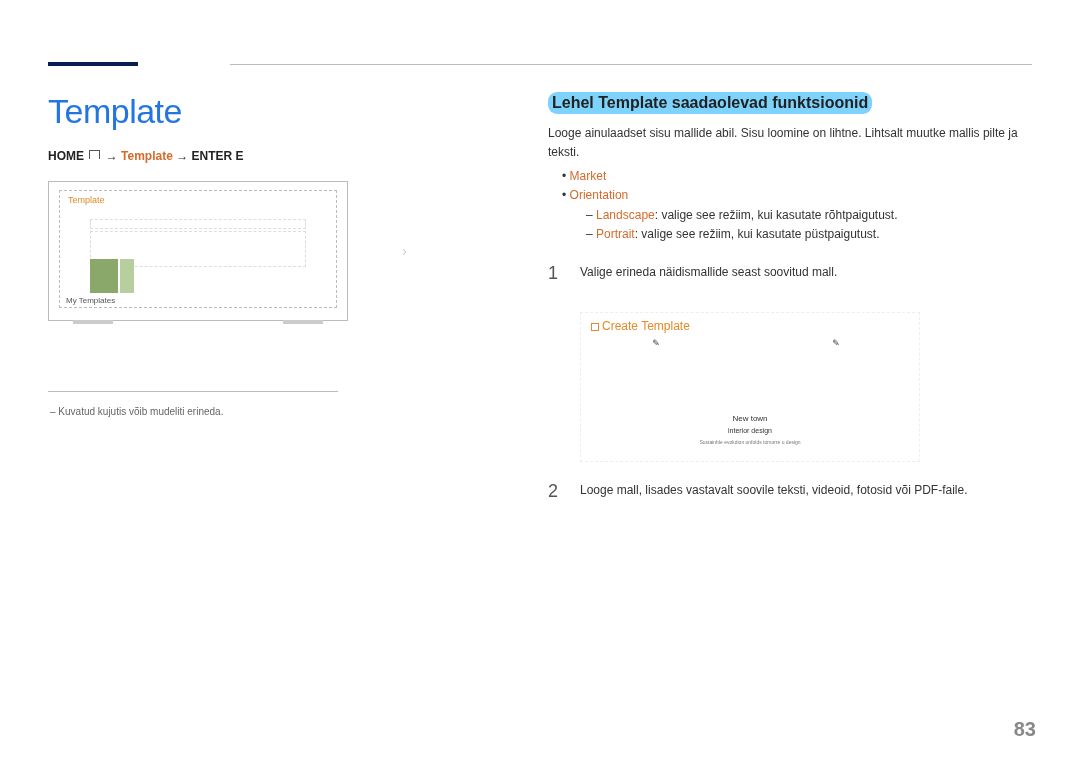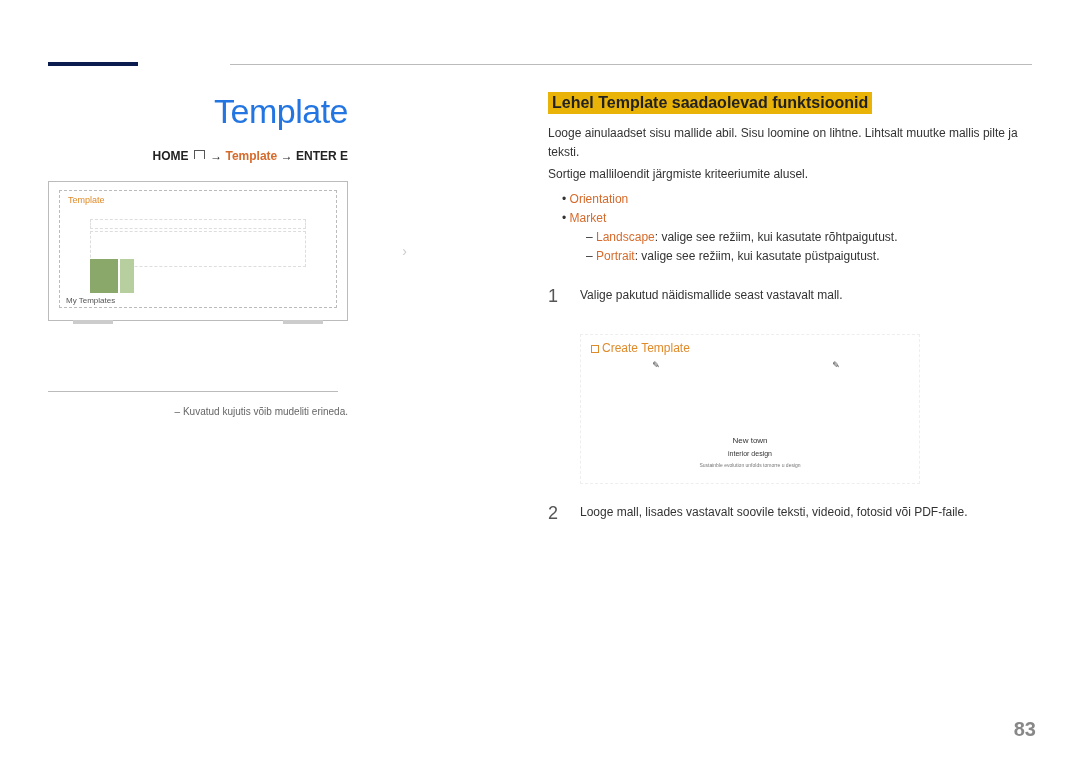--- a/index.html
+++ b/index.html
@@ -30,21 +30,20 @@
     top: 92px;
     left: 48px;
     right: 48px;
     bottom: 0;
   }
   .col-left {
     position: absolute;
     left: 0;
     top: 0;
     width: 300px;
-    text-align: right;
   }
   .col-right {
     position: absolute;
     left: 500px;
     top: 0;
     right: 0;
   }
   .section-title {
     font-size: 34px;
     font-weight: 500;
@@ -132,26 +131,27 @@
   .left-note {
     margin-top: 14px;
     font-size: 10px;
     color: #666;
     padding-left: 10px;
     text-indent: -8px;
   }
   .left-note::before { content: "– "; }
   .right-heading {
     display: inline-block;
-    background: #eab308;
+    background: #7dd3fc;
     font-size: 16px;
     font-weight: bold;
     color: #222;
     padding: 2px 4px;
     margin-bottom: 10px;
+    border-radius: 9px;
   }
   .right-body {
     font-size: 12px;
     line-height: 1.55;
     color: #333;
   }
   .right-body p { margin-bottom: 4px; }
   .bullet-list { margin: 6px 0 6px 14px; }
   .bullet-item { font-size: 12px; line-height: 1.6; }
   .bullet-item::before { content: "• "; color: #333; }
@@ -270,32 +270,31 @@
 
     <div class="left-divider"></div>
     <div class="left-note">Kuvatud kujutis võib mudeliti erineda.</div>
   </div>
 
   <div class="col-right">
     <div><span class="right-heading">Lehel Template saadaolevad funktsioonid</span></div>
 
     <div class="right-body">
       <p>Looge ainulaadset sisu mallide abil. Sisu loomine on lihtne. Lihtsalt muutke mallis pilte ja teksti.</p>
-      <p>Sortige malliloendit järgmiste kriteeriumite alusel.</p>
 
       <div class="bullet-list">
+        <div class="bullet-item"><span class="red">Market</span></div>
         <div class="bullet-item"><span class="red">Orientation</span></div>
-        <div class="bullet-item"><span class="red">Market</span></div>
         <div class="sub-item"><span class="red">Landscape</span><span>: valige see režiim, kui kasutate rõhtpaigutust.</span></div>
         <div class="sub-item"><span class="red">Portrait</span><span>: valige see režiim, kui kasutate püstpaigutust.</span></div>
       </div>
 
       <div class="step-row">
         <div class="step-num">1</div>
-        <div class="step-text">Valige pakutud näidismallide seast vastavalt mall.</div>
+        <div class="step-text">Valige erineda näidismallide seast soovitud mall.</div>
       </div>
 
       <div class="create-preview">
         <div class="create-label">
           <span class="create-label-icon"></span><span>Create Template</span>
         </div>
         <div class="preview-thumbs">
           <div class="preview-thumb">
             <div class="pin">✎</div>
           </div>

